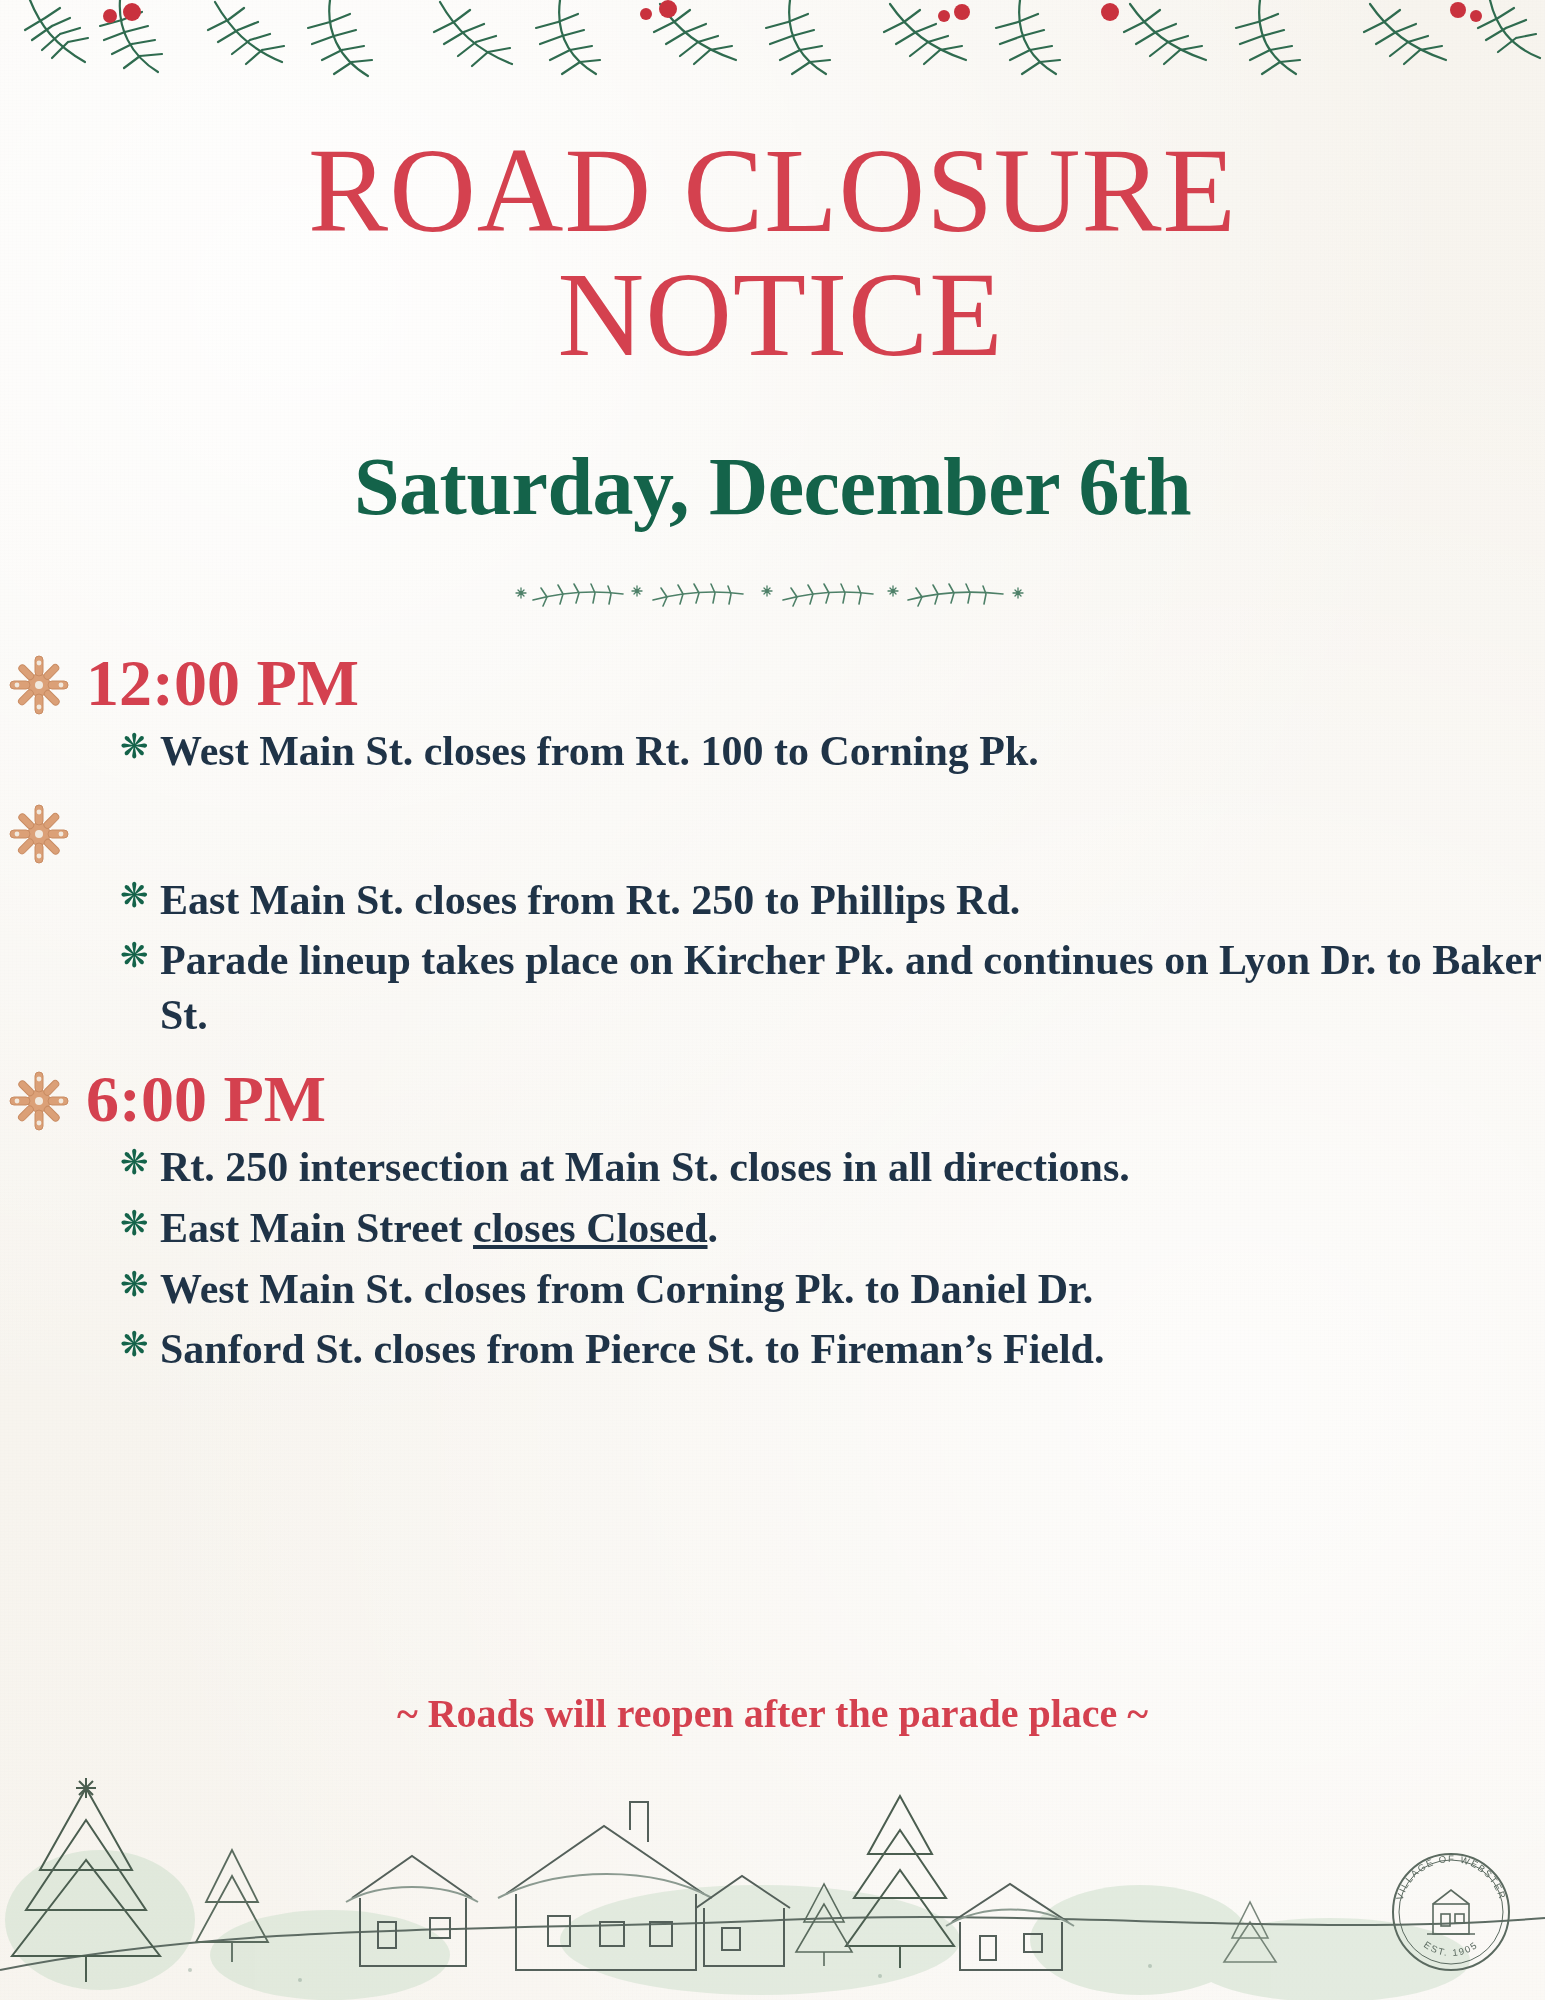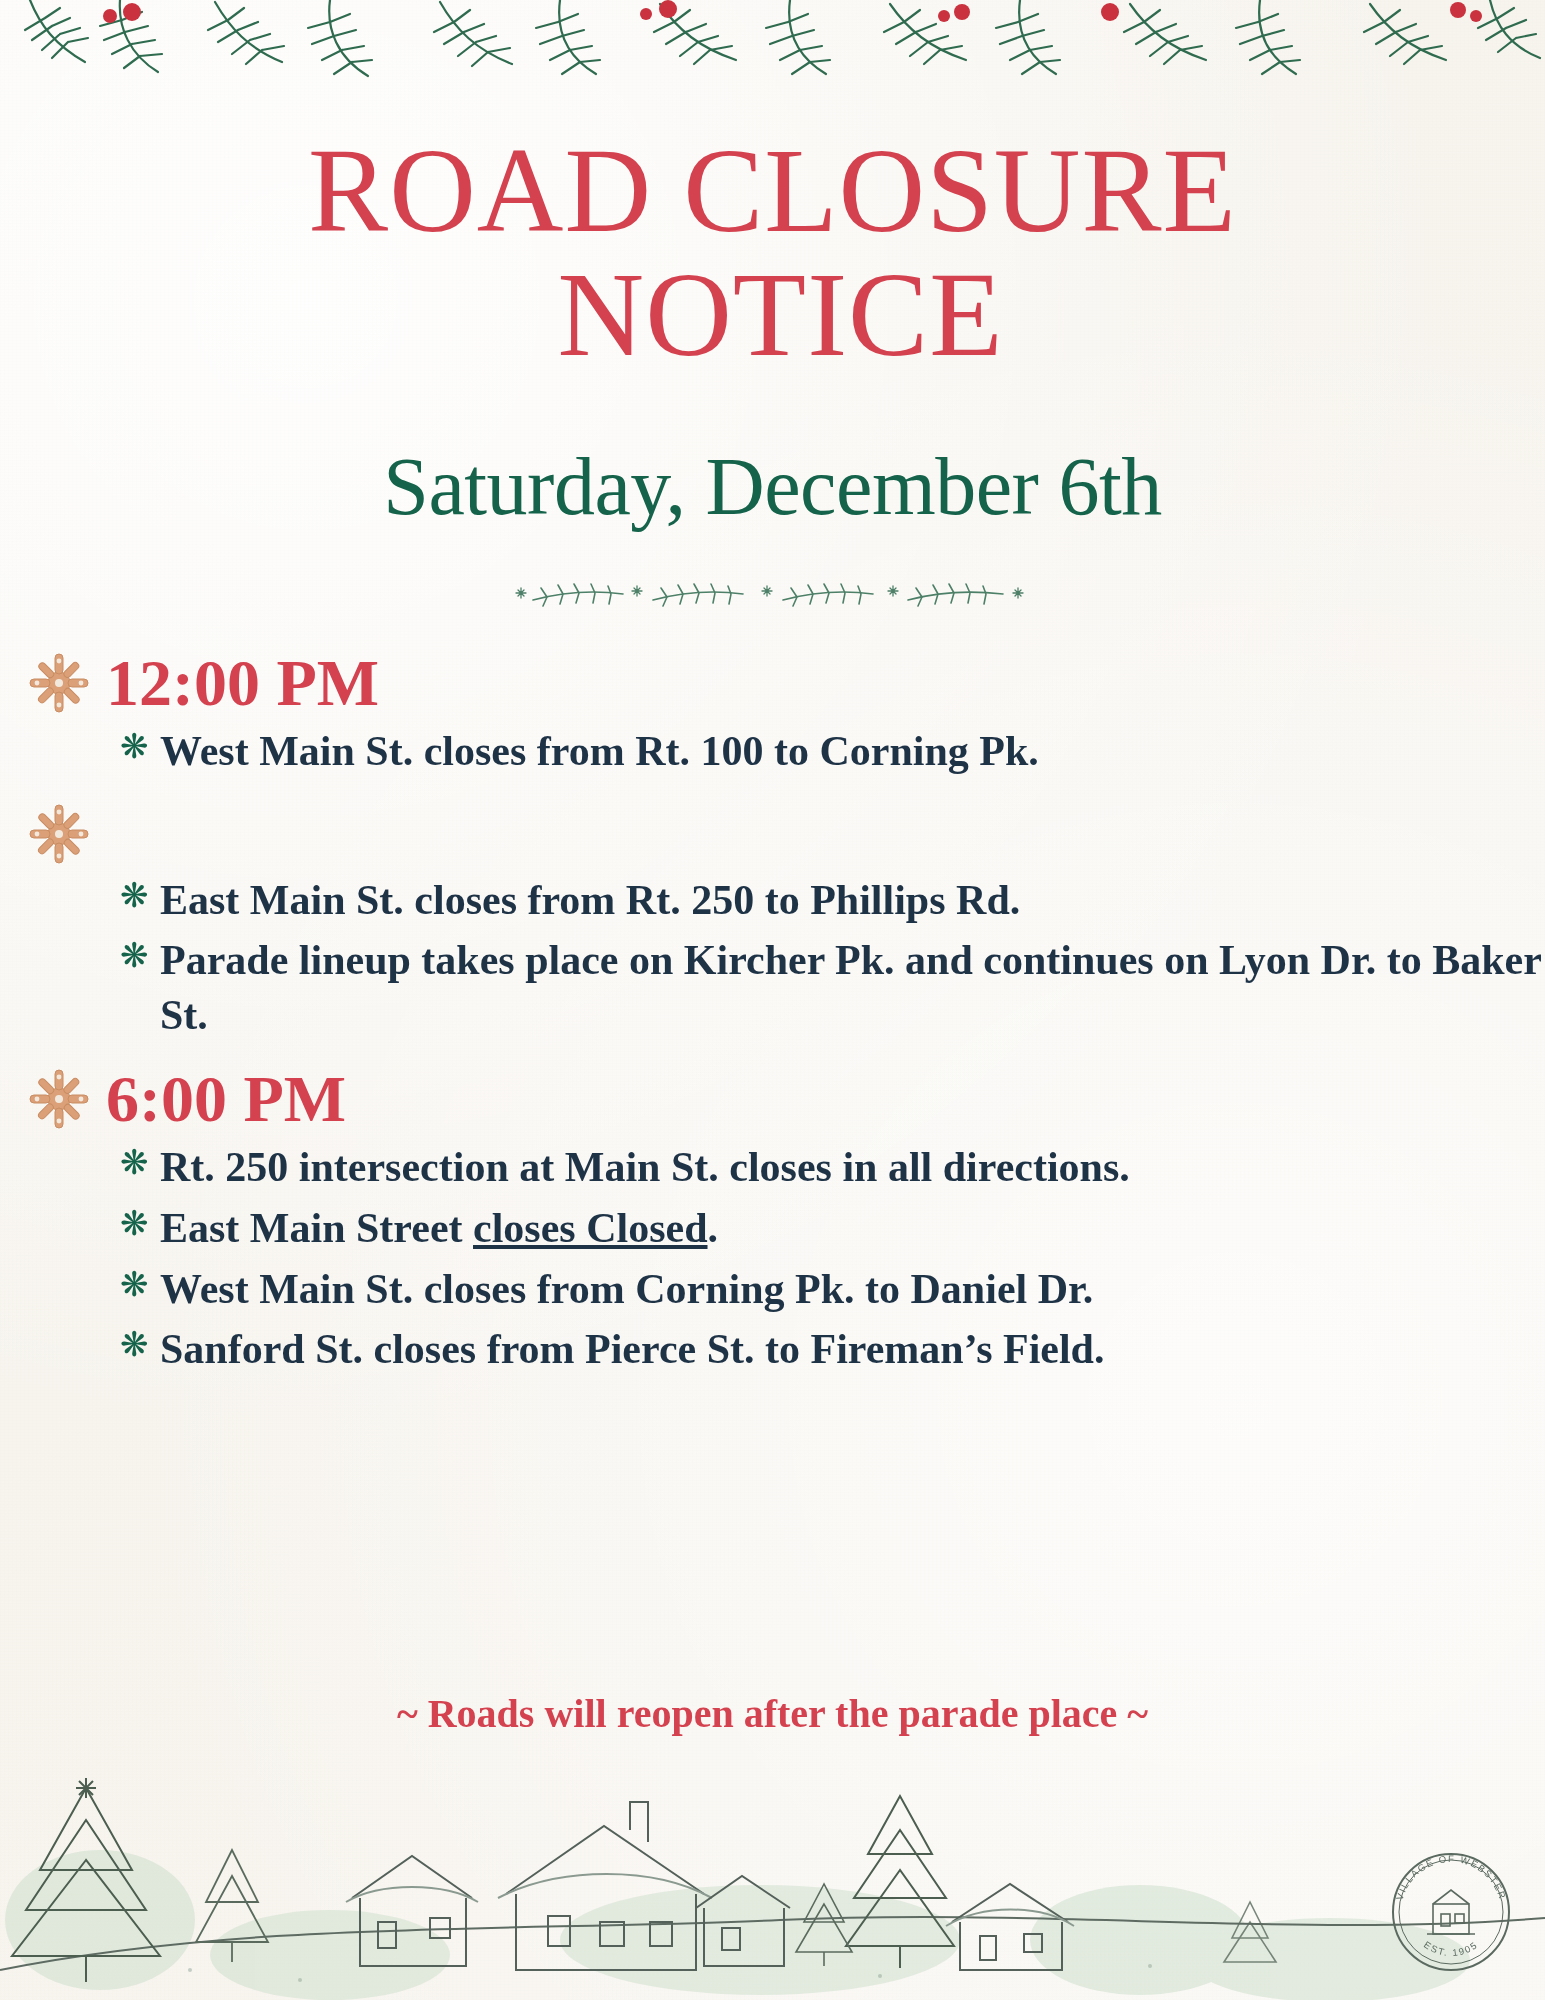--- a/index.html
+++ b/index.html
@@ -60,21 +60,21 @@
   .title-line.l1 { font-size: 120px; margin-top: 36px; }
   .title-line.l2 { font-size: 120px; margin-top: 6px; padding-left: 16px; }
 
   .subtitle {
     position: absolute;
     top: 440px;
     width: 100%;
     text-align: center;
     color: #14634a;
     font-size: 82px;
-    font-weight: normal;
+    font-weight: bold;
     font-family: "Liberation Serif", serif;
     letter-spacing: -0.5px;
   }
 
   .divider {
     position: absolute;
     top: 578px;
     width: 100%;
     text-align: center;
     color: #2f6b4f;
@@ -86,22 +86,22 @@
   
   .schedule {
     position: absolute;
     top: 650px;
     left: 0;
     width: 1545px;
   }
   .block { position: relative; margin-bottom: 24px; }
   .time-row {
     display: flex;
-    align-items: center;
-    padding-left: 28px;
+    align-items: flex-end;
+    padding-left: 8px;
   }
   .cookie {
     width: 62px; height: 62px;
     flex: 0 0 62px;
     margin-right: 16px;
     position: relative;
   }
   .time-label {
     color: #d4414f;
     font-size: 66px;

